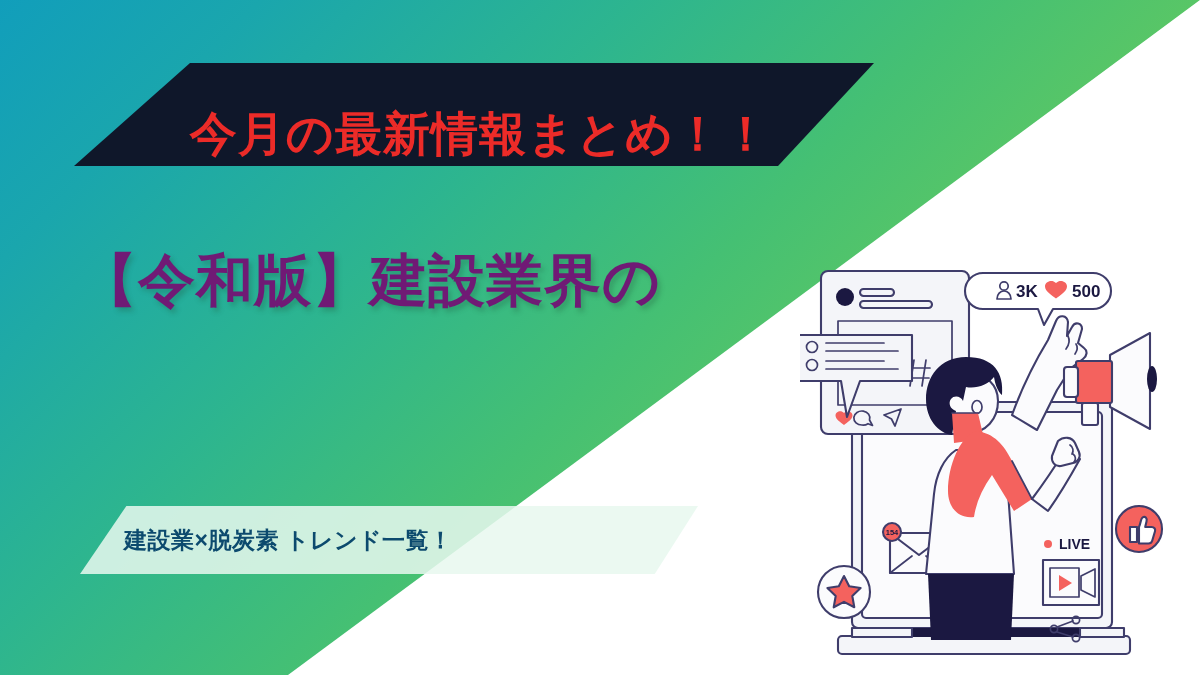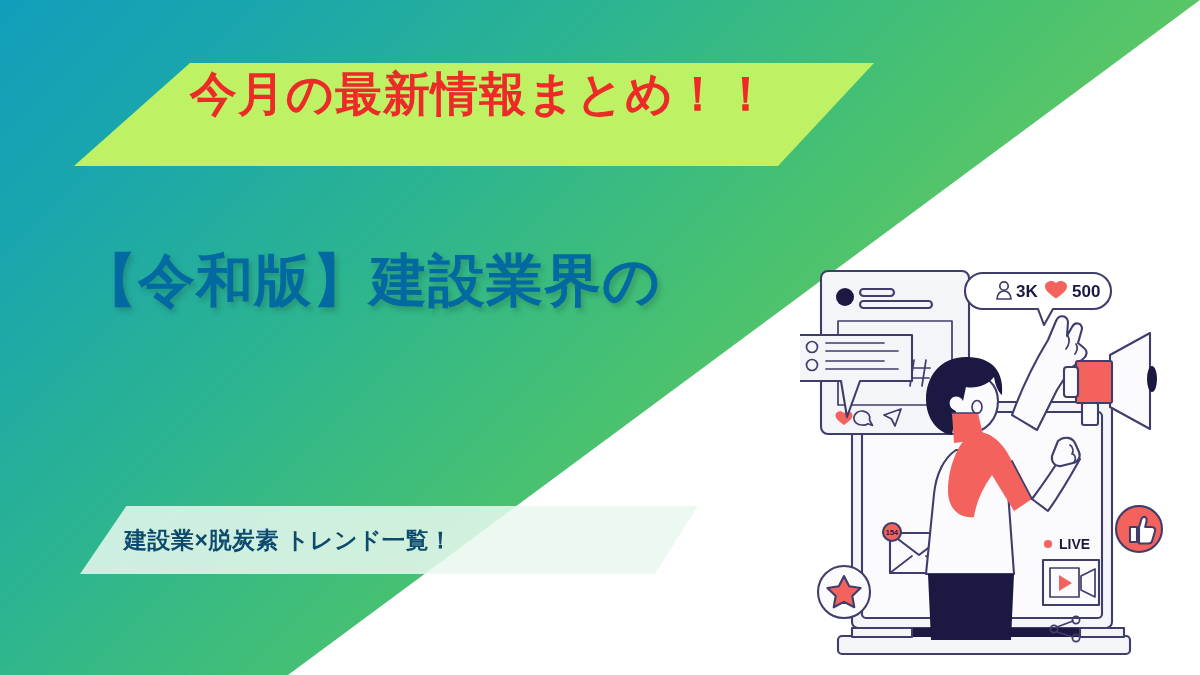--- a/index.html
+++ b/index.html
@@ -43,36 +43,36 @@
   }
   .light-band-3 {
     position:absolute; inset:0;
     background:rgba(255,255,255,0.30);
     clip-path:polygon(100% 43%, 100% 57%, 58% 100%, 41% 100%);
   }
 
   
   .banner {
     position:absolute; left:74px; top:63px; width:800px; height:103px;
-    background:#bef264;
+    background:#0f172a;
     clip-path:polygon(14.5% 0%, 100% 0%, 88% 100%, 0% 100%);
-    display:flex; align-items:flex-start; justify-content:center;
+    display:flex; align-items:flex-end; justify-content:center;
   }
   .banner-text {
     font-size:47px; font-weight:bold; color:#ec2b28;
     letter-spacing:1px; white-space:nowrap;
     transform:translateX(6px);
   }
 
   
   .title-block {
     position:absolute; left:80px; top:243px; width:700px;
   }
   .title-line {
-    font-size:57px; font-weight:bold; color:#0369a1;
+    font-size:57px; font-weight:bold; color:#701a75;
     line-height:1.33; letter-spacing:1px; white-space:nowrap;
     text-shadow:3px 4px 5px rgba(30,80,55,0.28);
   }
 
   
   .subtitle-band {
     position:absolute; left:80px; top:506px; width:618px; height:68px;
     background:rgba(232,248,239,0.86);
     clip-path:polygon(7.5% 0%, 100% 0%, 93% 100%, 0% 100%);
     display:flex; align-items:center;

